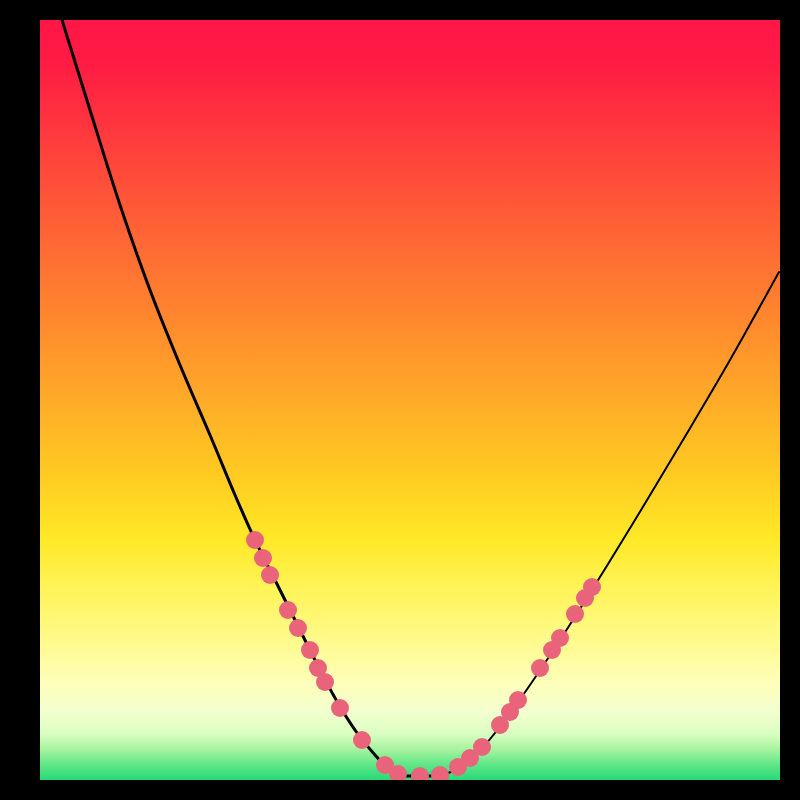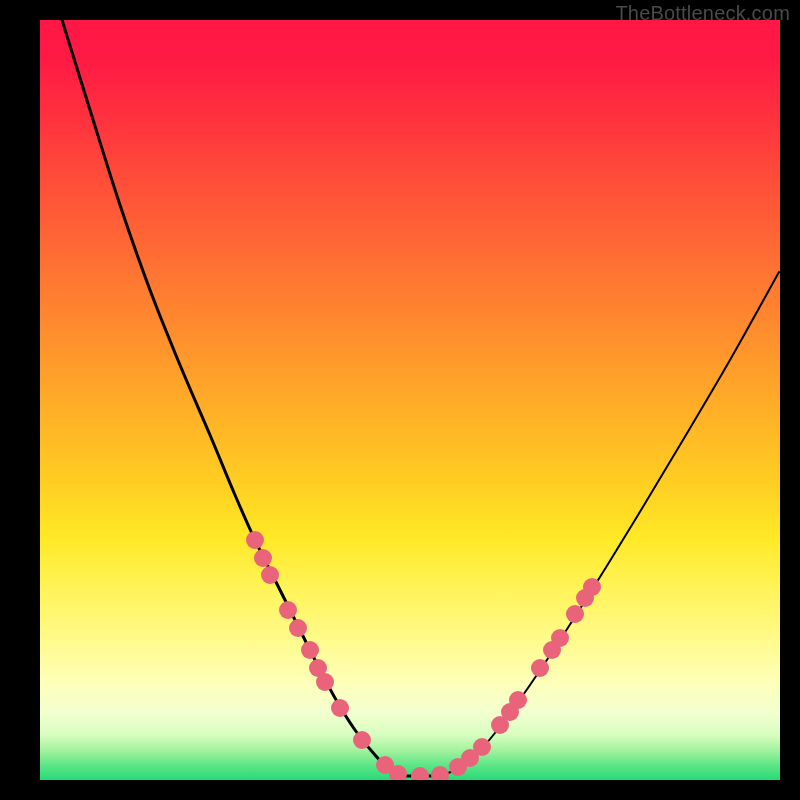--- a/index.html
+++ b/index.html
@@ -57,21 +57,20 @@
     left: 0;
     top: 0;
     width: 740px;
     height: 760px;
   }
 </style>
 </head>
 <body>
 
 <div class="container">
-  <div class="watermark">TheBottleneck.com</div>
   <div class="plot-area">
     <svg class="curve" viewBox="0 0 740 760">
       <g id="lines">
           <path d="M 22 0 C 27.04 16.2, 39.56 56.7, 50 90 C 60.44 123.3, 69.2 152.6, 80 185 C 90.8 217.4, 99.2 241.2, 110 270 C 120.8 298.8, 129.2 318.9, 140 345 C 150.8 371.1, 160.1 391.6, 170 415 C 179.9 438.4, 186.9 456.1, 195 475 C 203.1 493.9, 207.8 504.7, 215 520 C 222.2 535.3, 227.8 545.6, 235 560 C 242.2 574.4, 247.8 585.6, 255 600 C 262.2 614.4, 267.8 625.96, 275 640 C 282.2 654.04, 287.8 665.4, 295 678 C 302.2 690.6, 307.8 699.74, 315 710 C 322.2 720.26, 328.7 727.8, 335 735 C 341.3 742.2, 345.5 746.22, 350 750 C 354.5 753.78, 358.2 754.92, 360 756" fill="none" stroke="#000000" stroke-width="3" stroke-linecap="round"></path>
           <path d="M 400 756 C 402.7 754.92, 409.6 752.88, 415 750 C 420.4 747.12, 424.6 744.5, 430 740 C 435.4 735.5, 438.7 732.2, 445 725 C 451.3 717.8, 456.9 710.8, 465 700 C 473.1 689.2, 480.1 679.4, 490 665 C 499.9 650.6, 508.3 638, 520 620 C 531.7 602, 541.5 586.6, 555 565 C 568.5 543.4, 579.7 525.2, 595 500 C 610.3 474.8, 622.9 453.8, 640 425 C 657.1 396.2, 672.18 371.14, 690 340 C 707.82 308.86, 730.18 267.84, 739 252" fill="none" stroke="#000000" stroke-width="2" stroke-linecap="round"></path>
           <path d="M 360 756 C 367.2 756, 392.8 756, 400 756" fill="none" stroke="#000000" stroke-width="3" stroke-linecap="round"></path>
         </g>
       <g id="dots">
           <circle cx="215" cy="520" r="9" fill="#e9637a"></circle>
           <circle cx="223" cy="538" r="9" fill="#e9637a"></circle>

